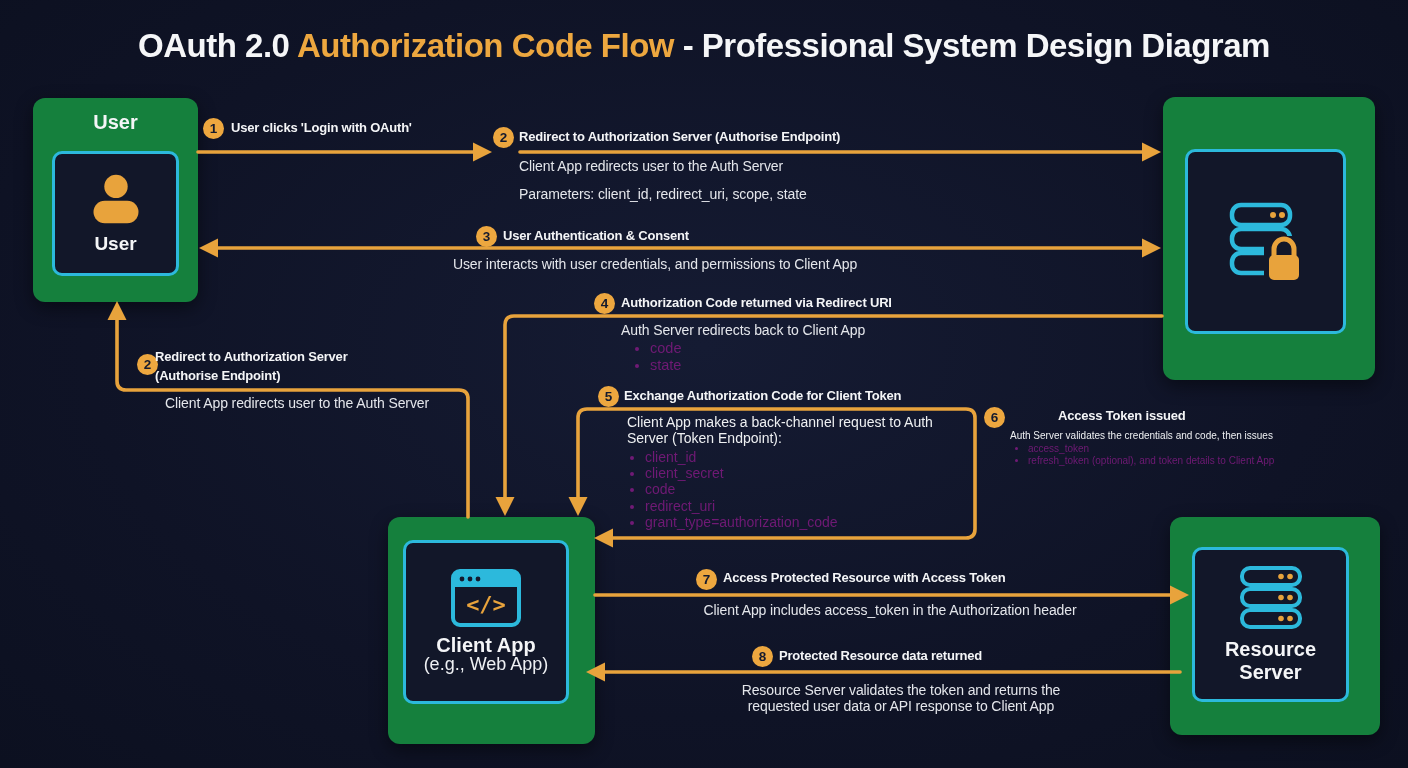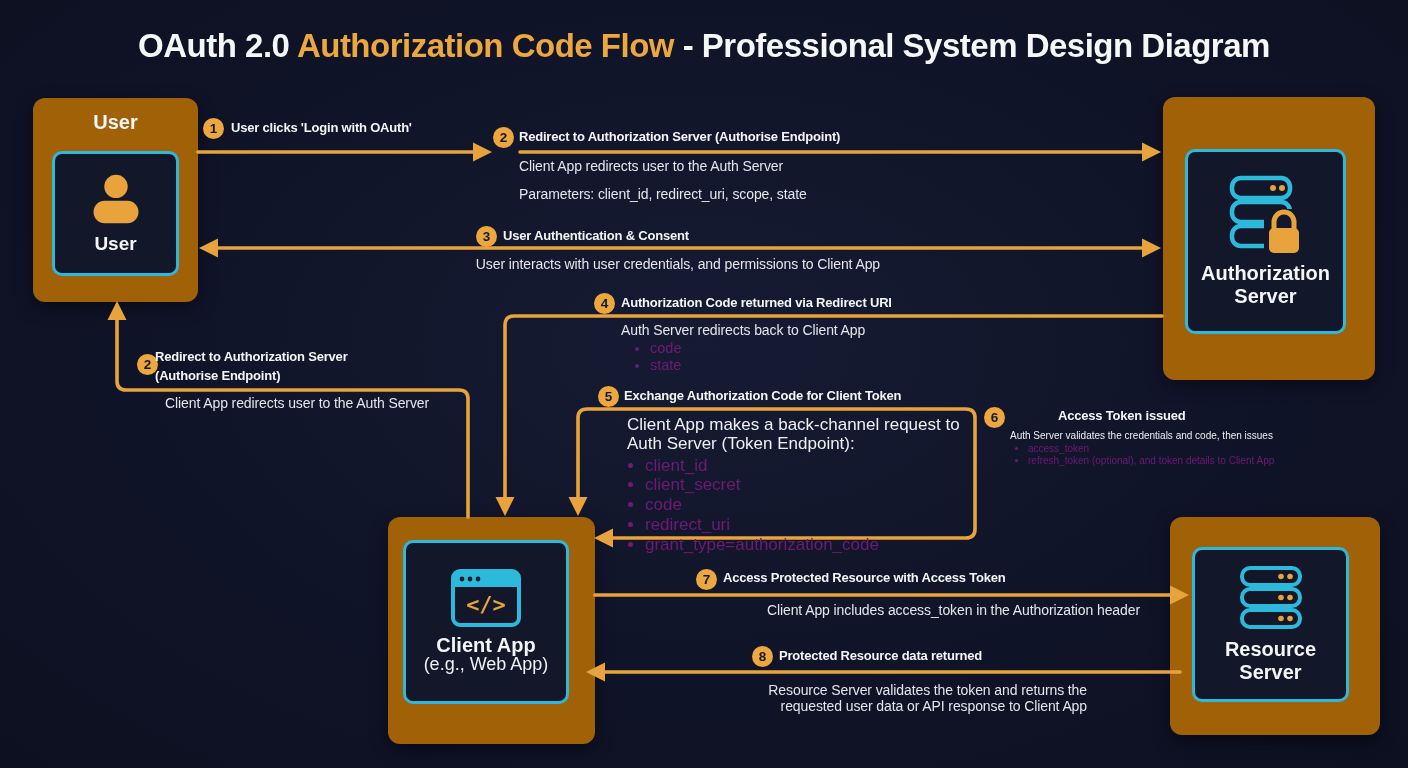--- a/index.html
+++ b/index.html
@@ -9,21 +9,21 @@
     font-family:"Liberation Sans", sans-serif;
     -webkit-font-smoothing:antialiased;
   }
   .canvas{position:absolute;inset:0;border-radius:14px;}
   .title{
     position:absolute;top:27px;left:0;right:0;text-align:center;
     font-size:33px;font-weight:bold;color:#f5f6f8;letter-spacing:-0.5px;white-space:nowrap;
   }
   .title .hl{color:#eda73f;}
   .panel{
-    position:absolute;background:#a16207;border-radius:12px;
+    position:absolute;background:#15803d;border-radius:12px;
     box-shadow:0 6px 18px rgba(0,0,0,0.45);
   }
   .inner{
     position:absolute;background:#121729;border:3px solid #2cb9dc;border-radius:10px;
     display:flex;flex-direction:column;align-items:center;justify-content:center;gap:7px;
   }
   .panel-title{
     position:absolute;top:13px;left:0;right:0;text-align:center;
     color:#f4f5f7;font-size:20px;font-weight:bold;
   }
@@ -39,25 +39,25 @@
     display:flex;align-items:center;justify-content:center;z-index:3;
   }
   .heading{
     position:absolute;color:#f4f5f7;font-size:13px;font-weight:bold;
     letter-spacing:-0.2px;white-space:nowrap;z-index:3;
   }
   .heading.two-line{white-space:normal;line-height:19px;}
   .sub{
     position:absolute;color:#e4e6eb;font-size:14px;letter-spacing:-0.1px;z-index:3;
   }
-  .sub.center{text-align:right;}
+  .sub.center{text-align:center;}
   .blist{margin:2px 0 0 0;padding-left:18px;color:#701a75;}
   .blist li{line-height:1.16;margin:0;}
   .boxtext{
-    position:absolute;color:#eef0f2;font-size:17px;line-height:1.14;z-index:3;
+    position:absolute;color:#eef0f2;font-size:14px;line-height:1.14;z-index:3;
   }
   svg.wires{position:absolute;inset:0;z-index:2;pointer-events:none;}
 </style>
 </head>
 <body>
 
 <div class="canvas">
 
   <div class="title">
     <span>OAuth 2.0 </span><span class="hl">Authorization Code Flow</span><span> - Professional System Design Diagram</span>
@@ -104,21 +104,20 @@
       <svg width="76" height="80" viewBox="0 0 76 80">
         <rect x="4" y="3" width="58" height="20" rx="9" fill="none" stroke="#2cb9dc" stroke-width="4.5"></rect>
         <circle cx="45" cy="13" r="3" fill="#e8a33c"></circle>
           <circle cx="54" cy="13" r="3" fill="#e8a33c"></circle>
         <rect x="4" y="27" width="58" height="20" rx="9" fill="none" stroke="#2cb9dc" stroke-width="4.5"></rect>
         <rect x="4" y="51" width="58" height="20" rx="9" fill="none" stroke="#2cb9dc" stroke-width="4.5"></rect>
         <rect x="36" y="34" width="40" height="44" fill="#121729"></rect>
         <path d="M46 54 v-7 a10 10 0 0 1 20 0 v7" fill="none" stroke="#e8a33c" stroke-width="5"></path>
         <rect x="41" y="53" width="30" height="25" rx="5" fill="#e8a33c"></rect>
       </svg>
-      <div class="node-label" style="width:150px;">Authorization Server</div>
     </div>
   </div>
 
   <div class="panel" style="left:388px;top:517px;width:207px;height:227px;">
     <div class="inner" style="left:15px;top:23px;width:160px;height:158px;">
       <svg width="70" height="58" viewBox="0 0 70 58">
         <rect x="2" y="2" width="66" height="54" rx="7" fill="#121729" stroke="#2cb9dc" stroke-width="4"></rect>
         <path d="M3 9 q0-7 7-7 h50 q7 0 7 7 v9 H3 z" fill="#2cb9dc"></path>
         <circle cx="11" cy="10" r="2.4" fill="#141a2e"></circle>
           <circle cx="19" cy="10" r="2.4" fill="#141a2e"></circle>

